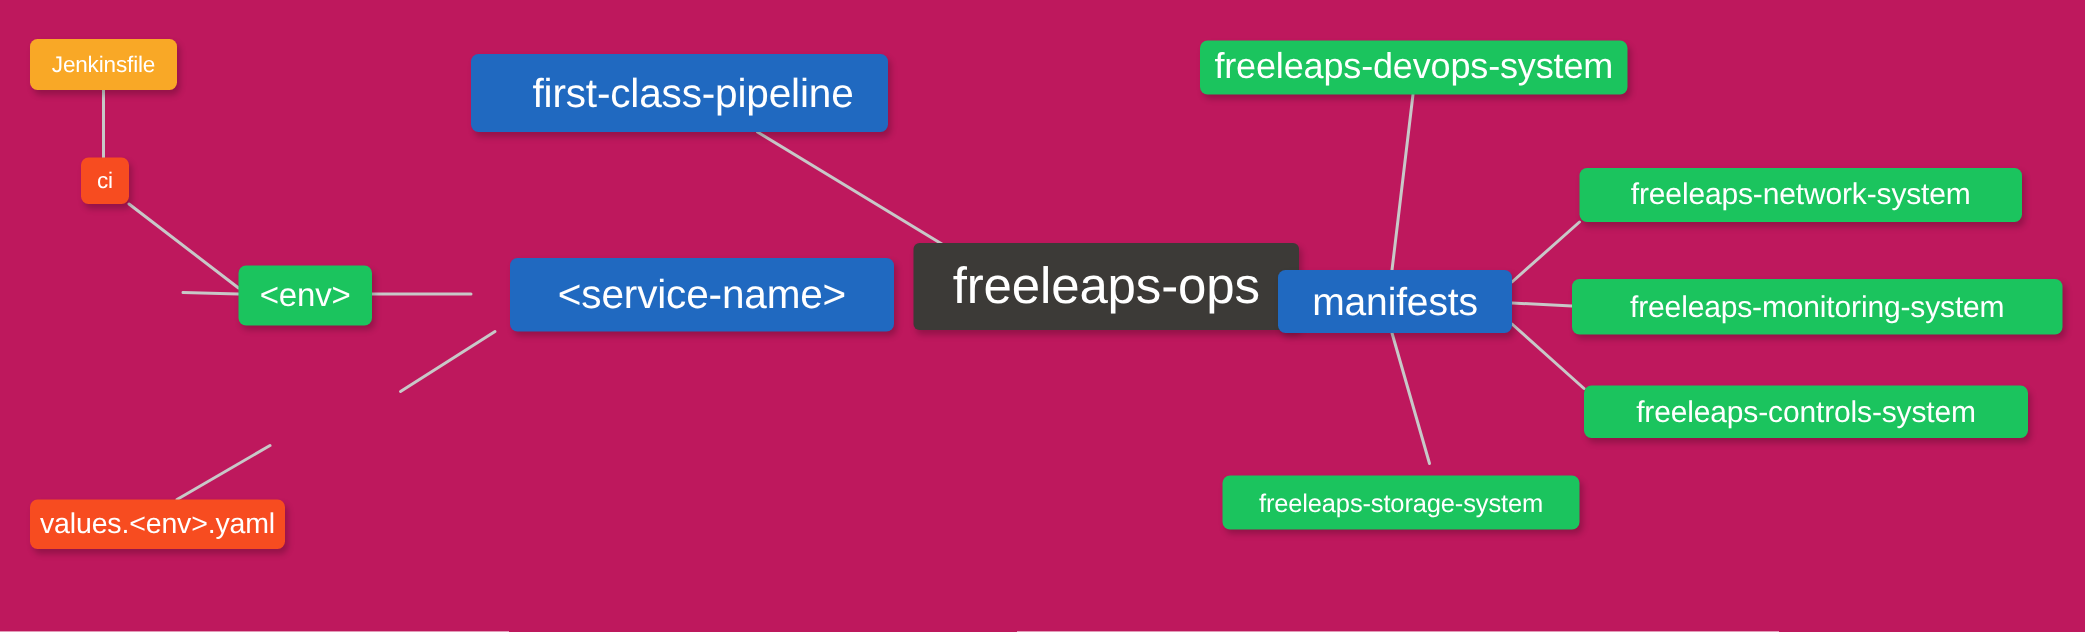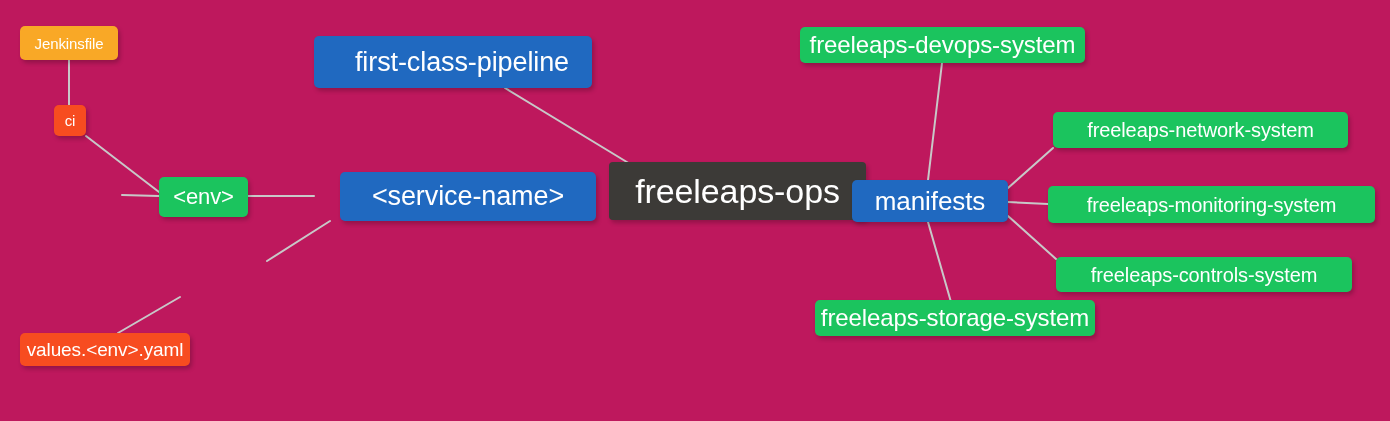--- a/index.html
+++ b/index.html
@@ -77,14 +77,14 @@
     <div class="node n-green" style="left: 159px; top: 177px; width: 89px; height: 40px; font-size: 22px;">&lt;env&gt;</div>
     <div class="node n-red" style="left: 20px; top: 333px; width: 170px; height: 33px; font-size: 19px;">values.&lt;env&gt;.yaml</div>
     <div class="node n-blue" style="left: 314px; top: 36px; width: 278px; height: 52px; font-size: 27px; padding-left: 28px;">first-class-pipeline</div>
     <div class="node n-blue" style="left: 314px; top: 172px; width: 256px; height: 49px; font-size: 27px; margin-left: 26px;">&lt;service-name&gt;</div>
     <div class="node n-root" style="left: 585px; top: 162px; width: 257px; height: 58px; margin-left: 24px;">freeleaps-ops</div>
     <div class="node n-blue" style="left: 852px; top: 180px; width: 156px; height: 42px; font-size: 26px;">manifests</div>
     <div class="node n-green" style="left: 800px; top: 27px; width: 285px; height: 36px; font-size: 24px;">freeleaps-devops-system</div>
     <div class="node n-green" style="left: 1053px; top: 112px; width: 295px; height: 36px; font-size: 20px;">freeleaps-network-system</div>
     <div class="node n-green" style="left: 1048px; top: 186px; width: 327px; height: 37px; font-size: 20px;">freeleaps-monitoring-system</div>
     <div class="node n-green" style="left: 1056px; top: 257px; width: 296px; height: 35px; font-size: 20px;">freeleaps-controls-system</div>
-    <div class="node n-green" style="left: 815px; top: 300px; width: 280px; height: 36px; font-size: 24px;">freeleaps-storage-system</div>
+    <div class="node n-green" style="left: 815px; top: 317px; width: 238px; height: 36px; font-size: 17px;">freeleaps-storage-system</div>
   </div>
 
 </body></html>

